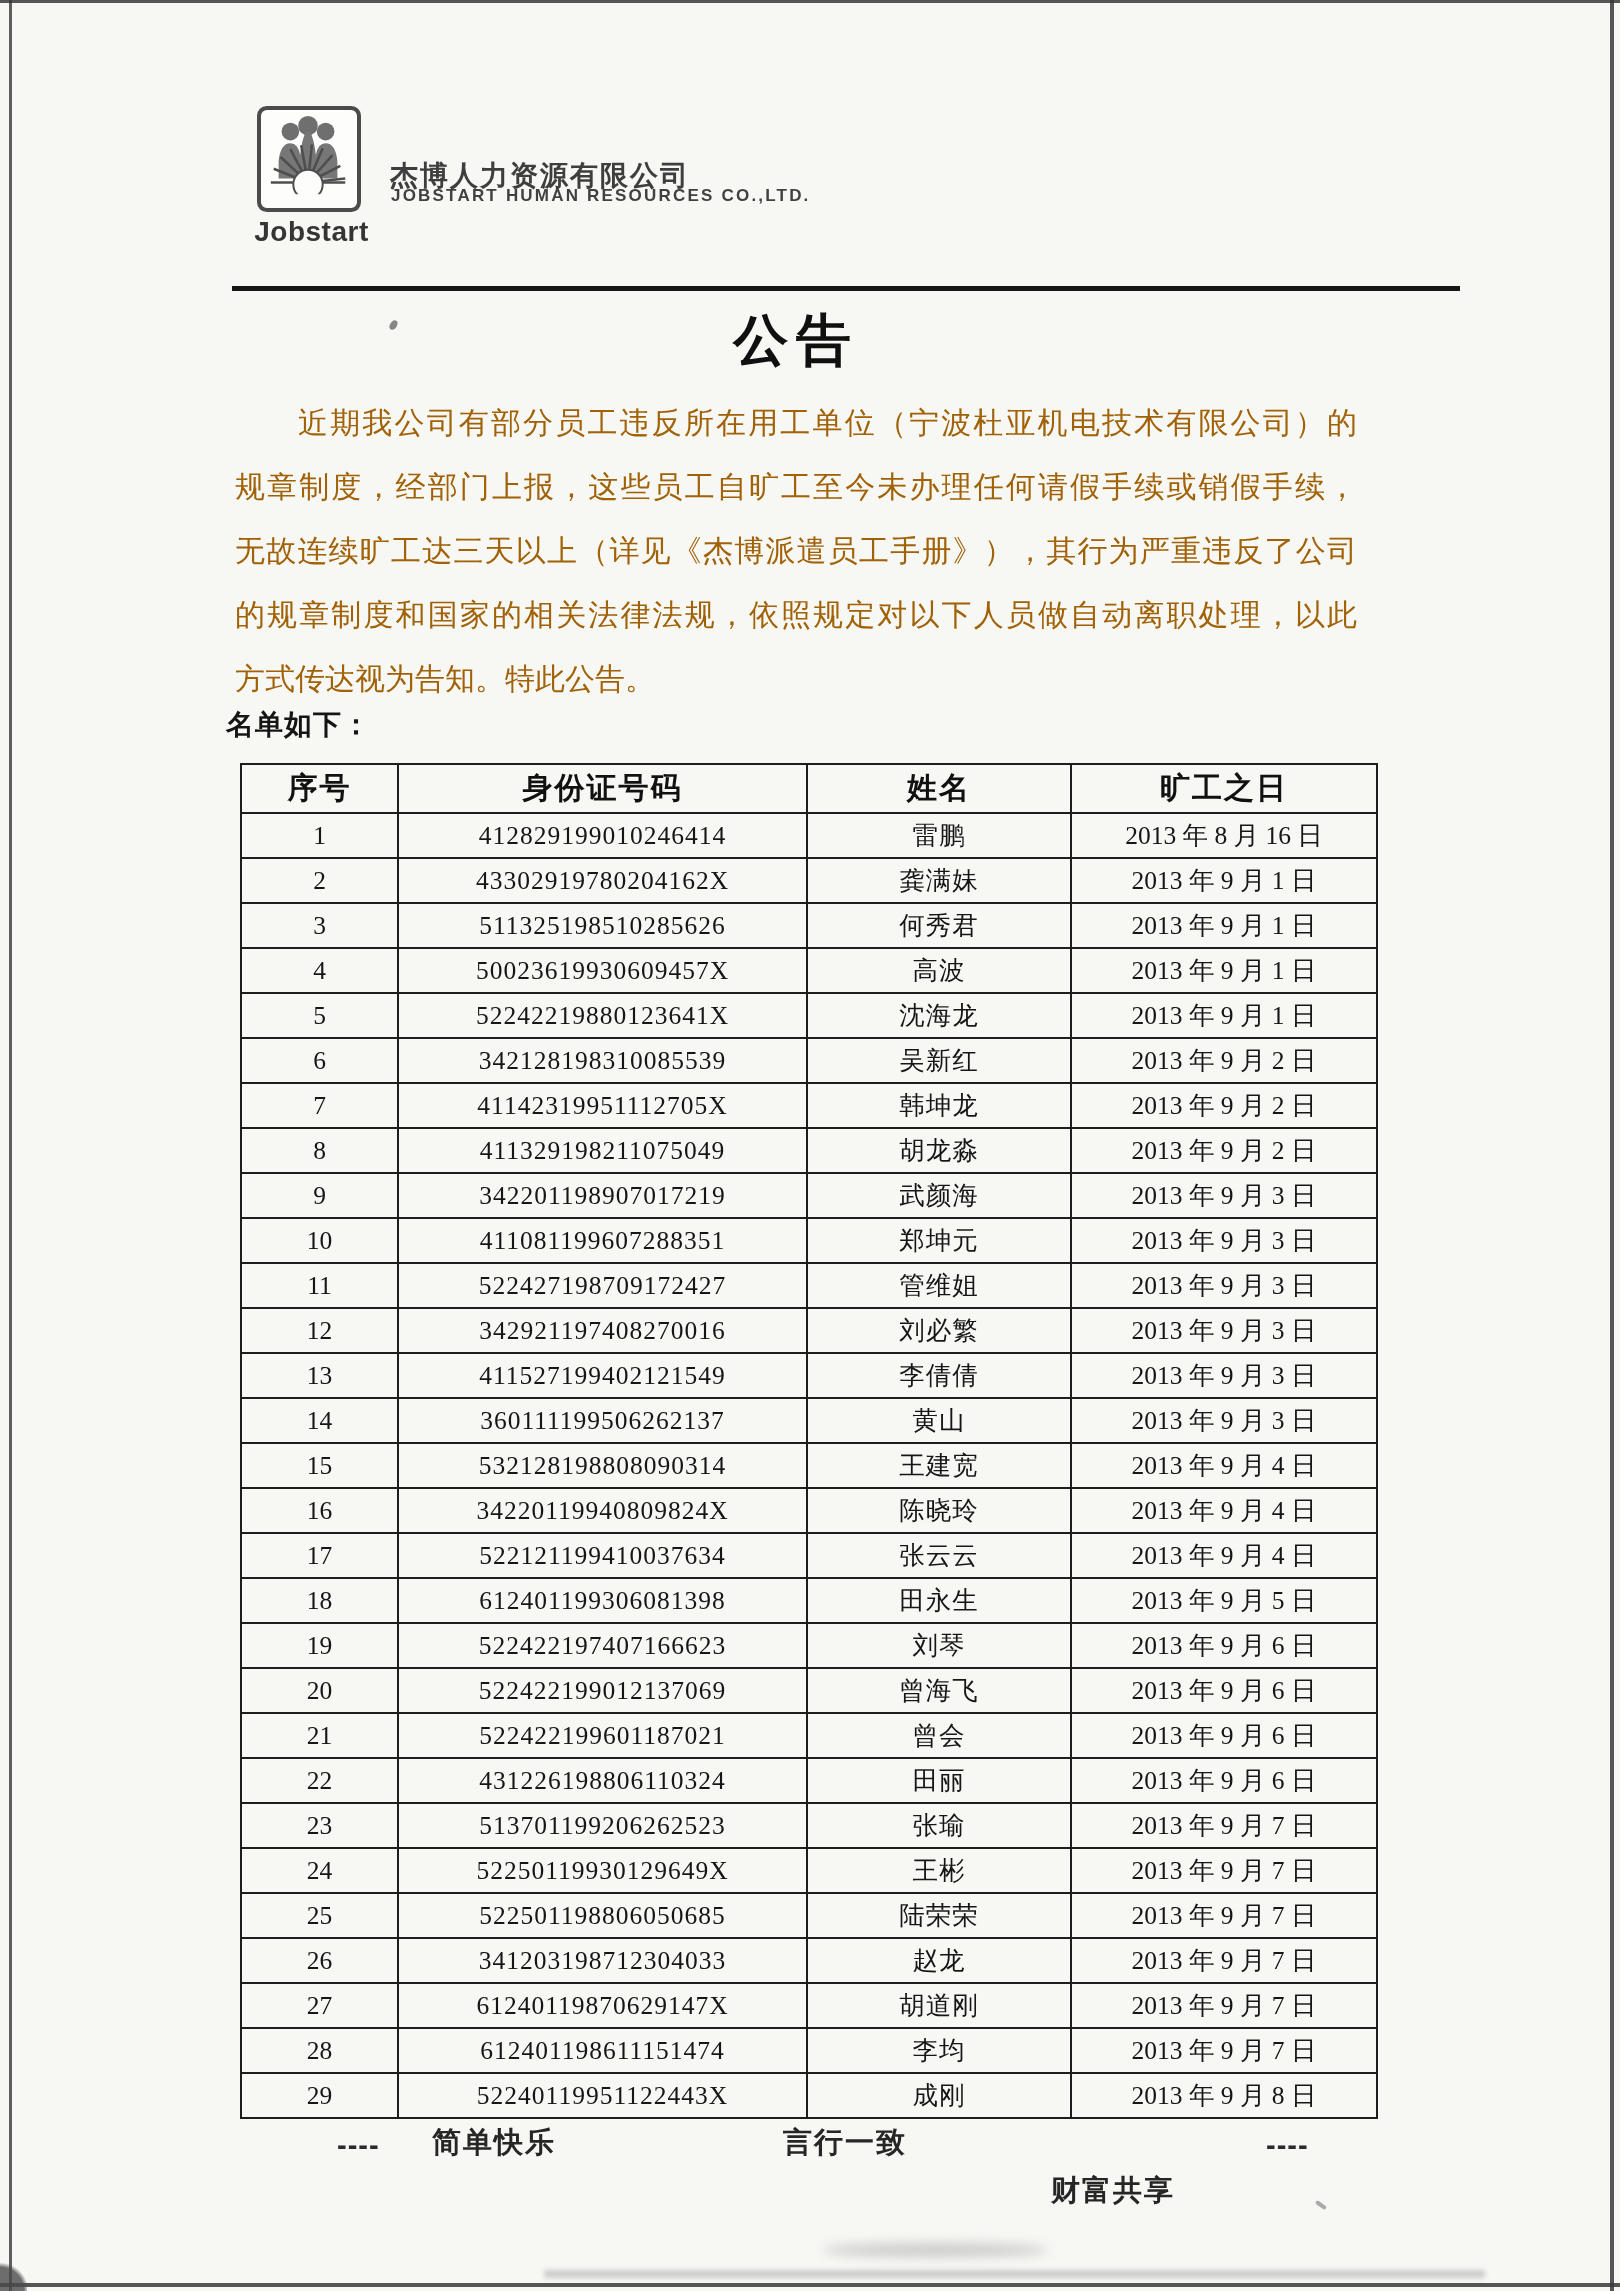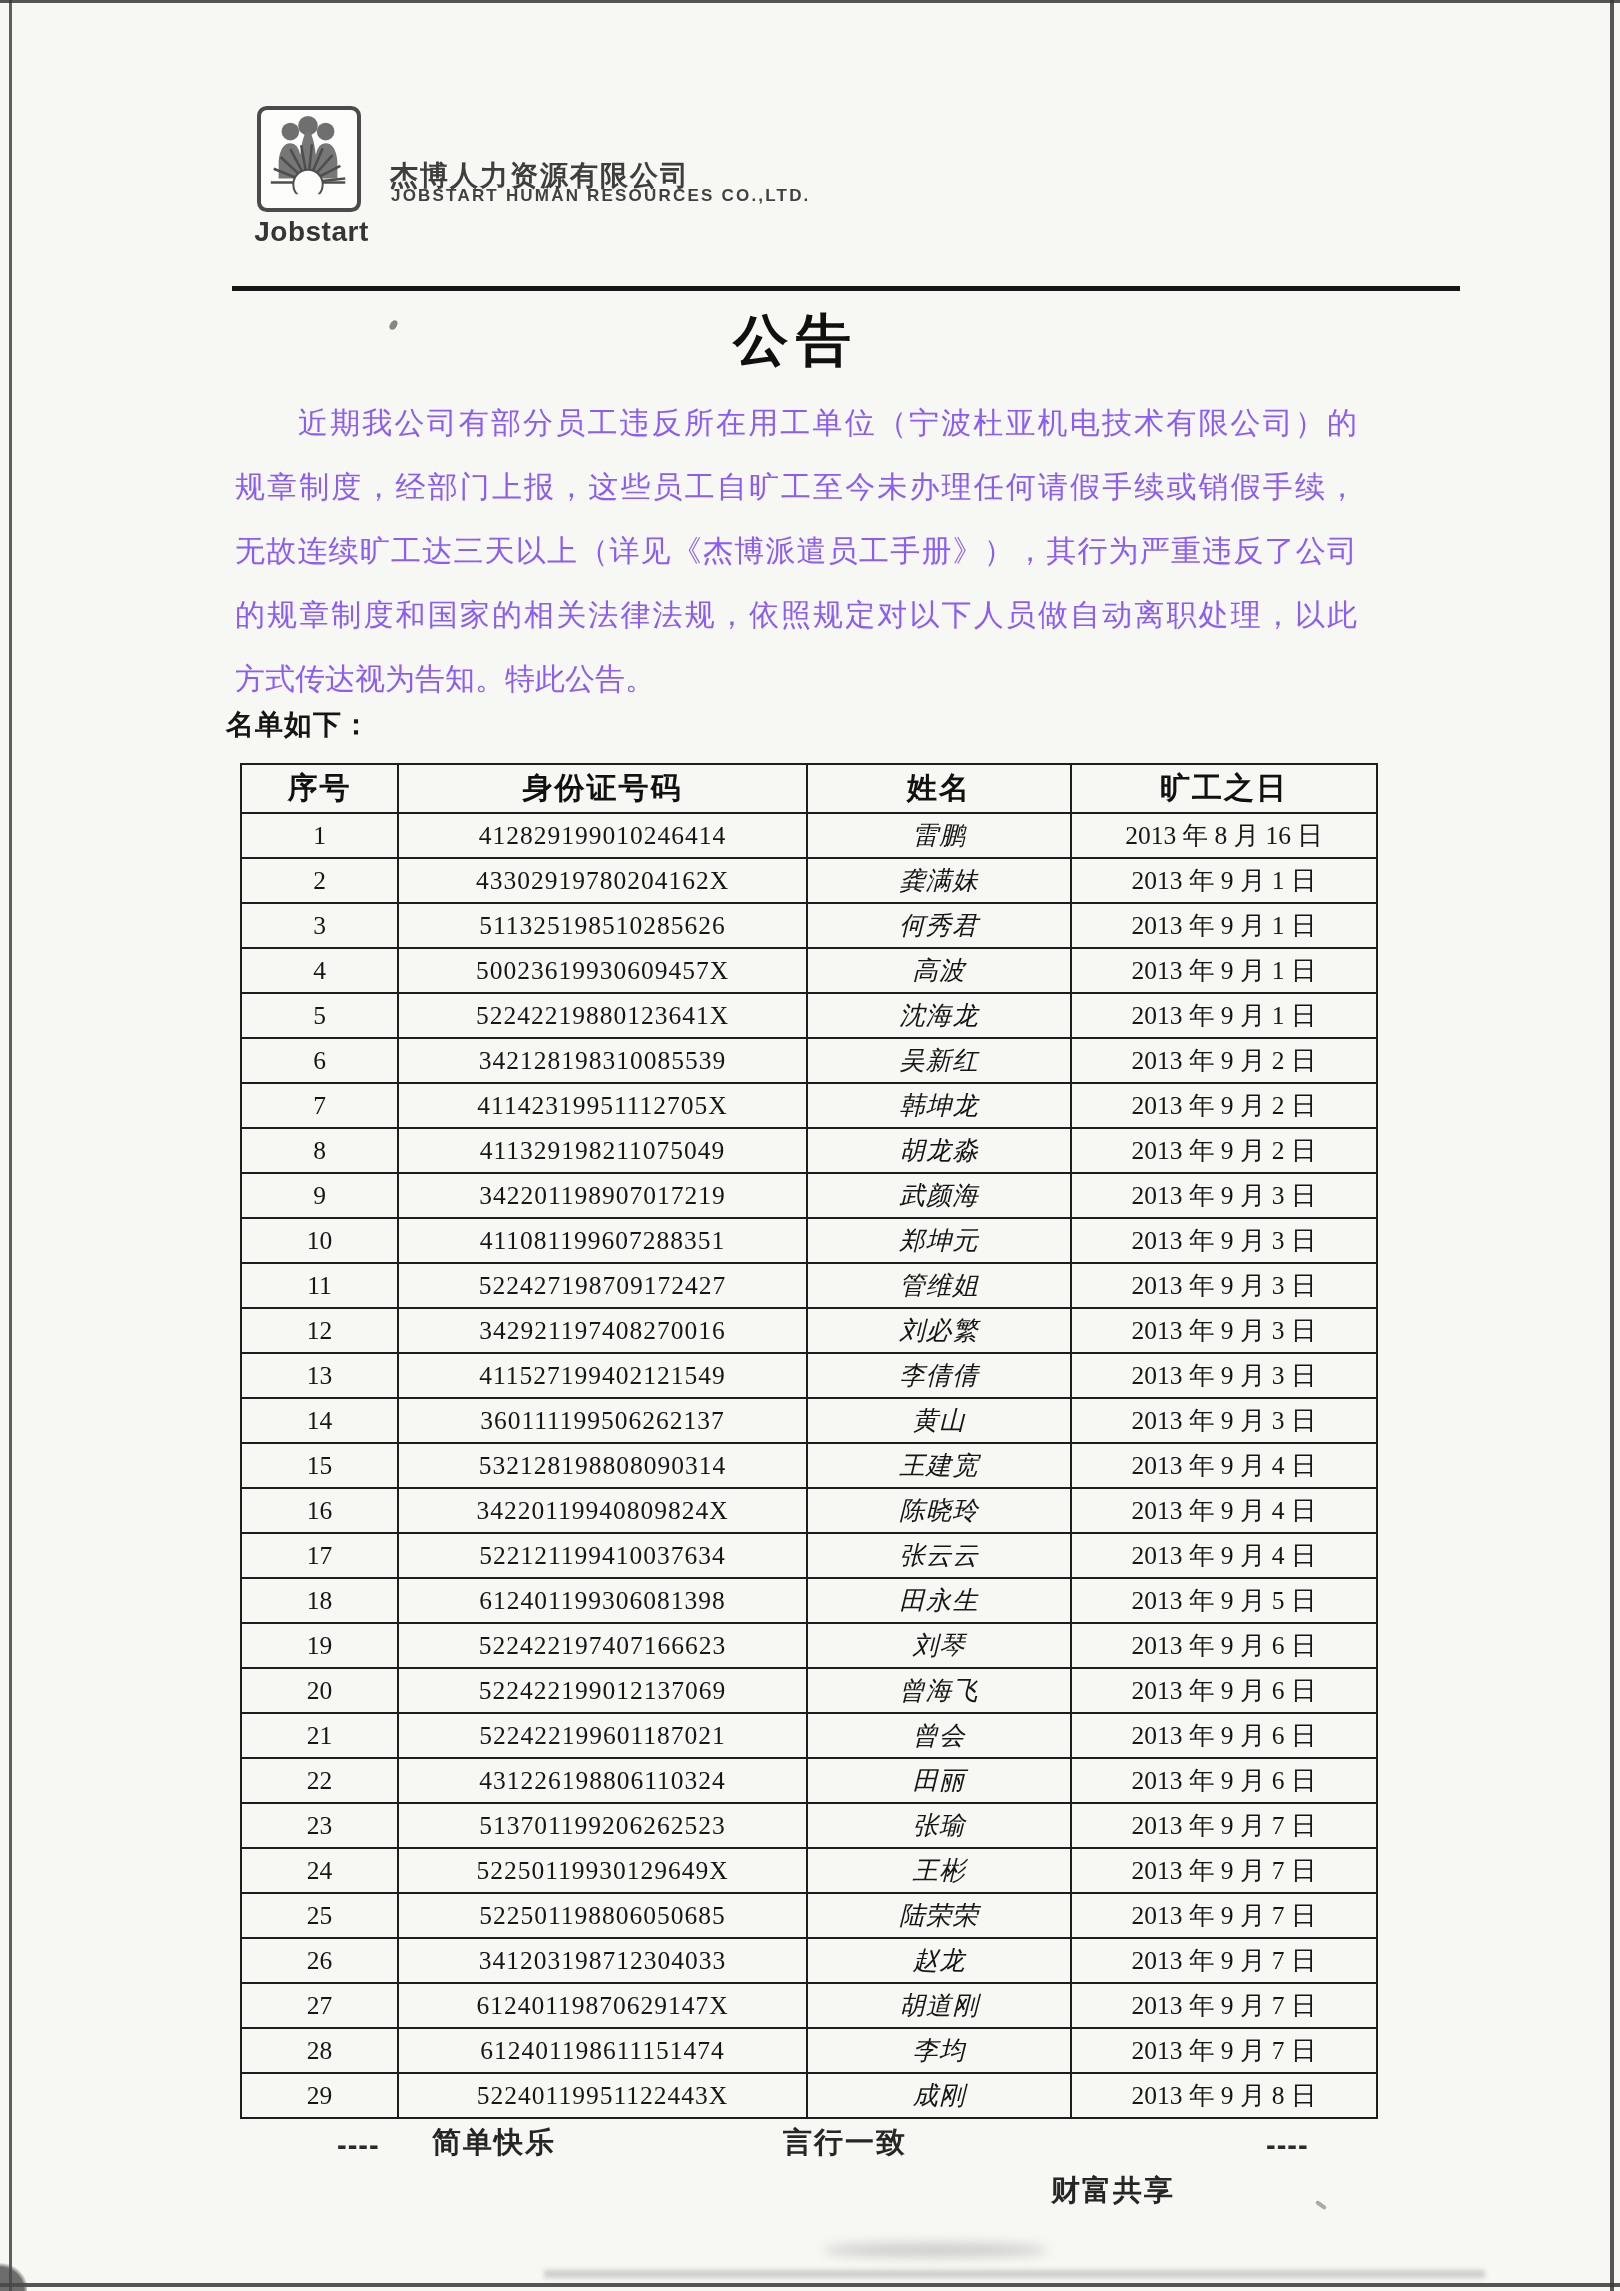--- a/index.html
+++ b/index.html
@@ -44,21 +44,21 @@
   .header-rule{
     position:absolute;left:232px;top:286px;width:1228px;height:4.9px;background:#171717;
   }
   
   .doc-title{
     position:absolute;left:235px;top:304px;width:1122px;
     text-align:center;font-size:55px;font-weight:bold;letter-spacing:7.8px;color:#101010;
   }
   .body-block{position:absolute;left:235px;top:391px;width:1122px;}
   .para-line{
-    width:1122px;line-height:64px;font-size:30px;color:#8b5cf6;
+    width:1122px;line-height:64px;font-size:30px;color:#a16207;
     white-space:nowrap;text-align:justify;text-align-last:justify;
   }
   .para-line.indent{text-indent:63px;}
   .para-line.last{text-align-last:left;}
   .list-intro{
     position:absolute;left:226px;top:706px;
     font-size:28px;font-weight:bold;color:#151515;letter-spacing:1px;
   }
   
   table.roster{
@@ -67,21 +67,21 @@
     background:transparent;
   }
   table.roster th,table.roster td{
     border:2px solid #1d1d1d;text-align:center;vertical-align:middle;
     overflow:hidden;white-space:nowrap;
   }
   table.roster{border:2.9px solid #1a1a1a;}
   table.roster th{height:45px;font-size:30px;font-weight:bold;color:#111;letter-spacing:2px;}
   table.roster td{height:41px;font-size:25.5px;color:#161616;}
   td.c-id{letter-spacing:1px;}
-  td.c-name{font-size:27.4px;letter-spacing:1px;font-style:italic;}
+  td.c-name{font-size:27.4px;letter-spacing:1px;}
   td.c-date{font-size:25.5px;}
   
   .footer-item{
     position:absolute;top:2123px;
     font-family:"Liberation Sans","DejaVu Sans",sans-serif;
     font-size:29px;font-weight:600;color:#262626;letter-spacing:2px;white-space:nowrap;
   }
   .footer-dash{
     position:absolute;top:2129px;
     font-family:"Liberation Sans","DejaVu Sans",sans-serif;

